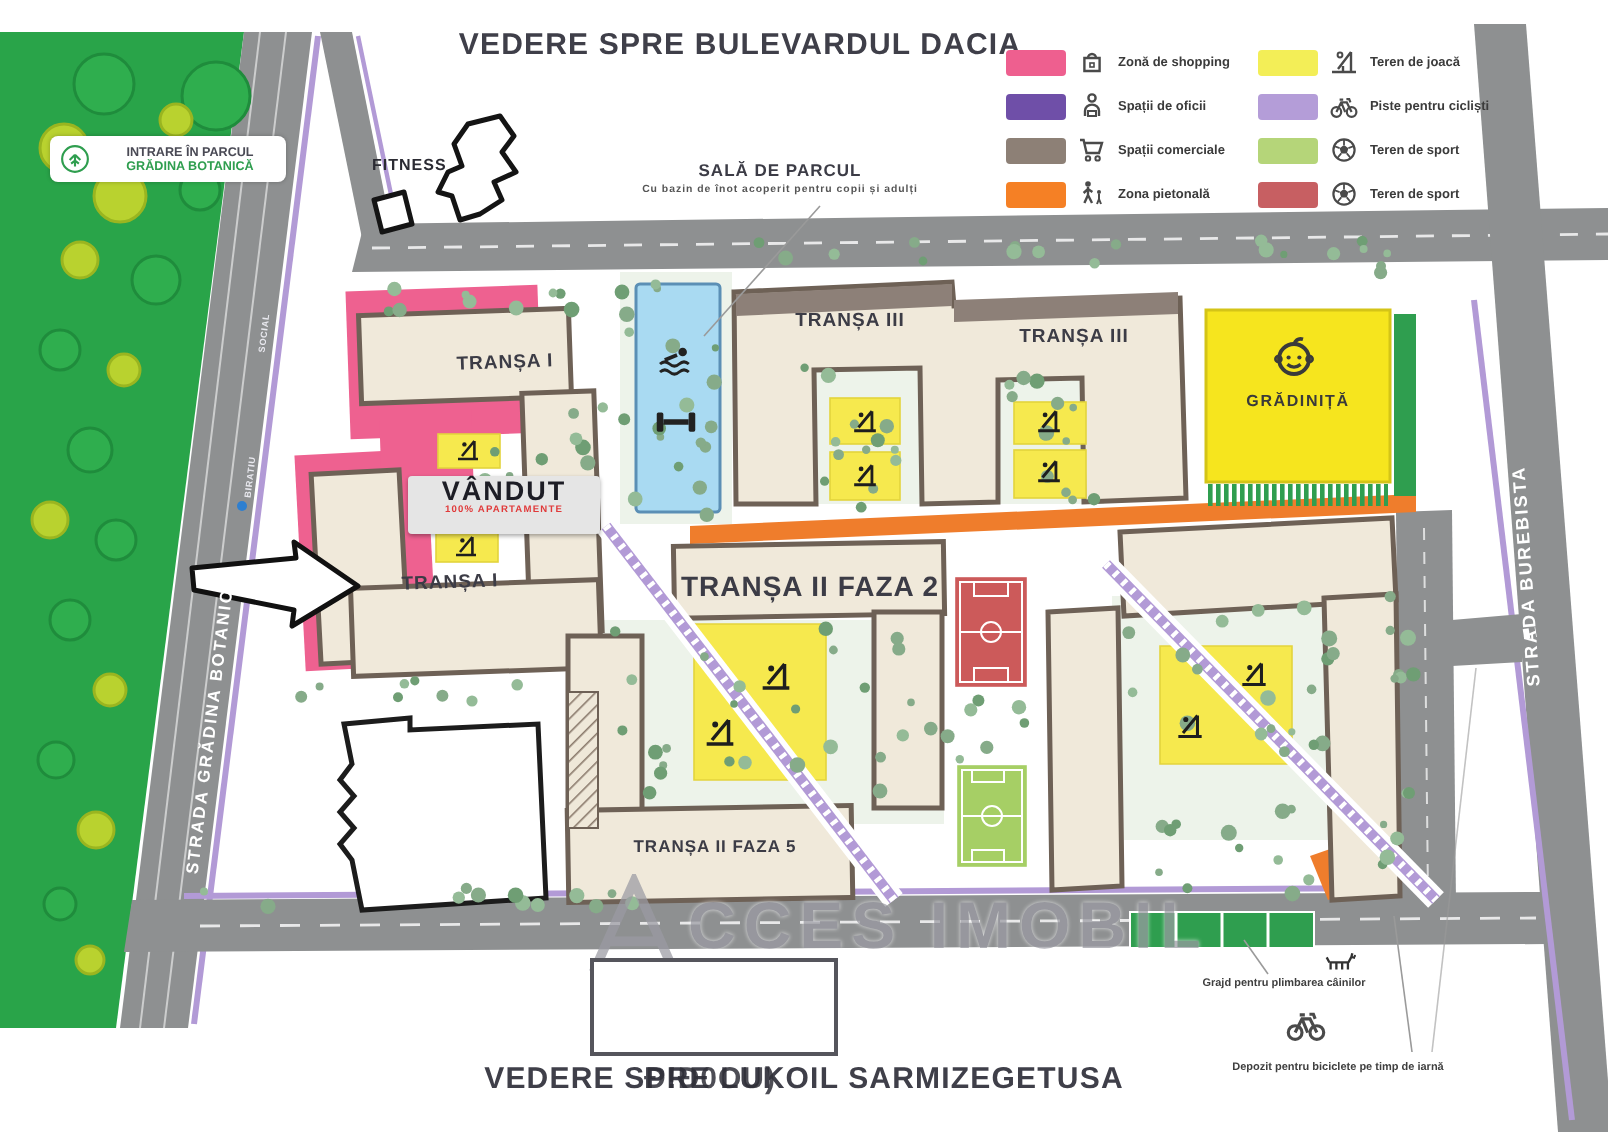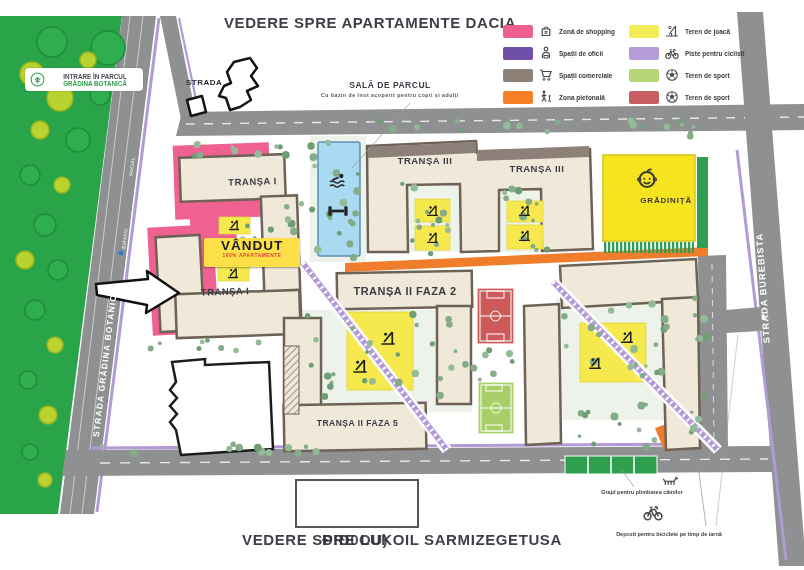--- a/index.html
+++ b/index.html
@@ -19,27 +19,27 @@
   .leg-swatch{width:30px;height:13px;border-radius:2px;flex:0 0 auto;}
   .leg-icon{width:14px;height:14px;flex:0 0 auto;}
   .leg-icon svg{display:block;width:100%;height:100%;}
   .leg-label{font-size:6.5px;font-weight:700;color:#3b3b3b;white-space:nowrap;}
   #park-label{position:absolute;left:25px;top:68px;width:114px;background:#fff;border-radius:4px;
       padding:4px 2px;display:flex;align-items:center;gap:4px;box-shadow:0 0 2px rgba(0,0,0,.25);}
   #park-label .txt{text-align:center;flex:1;}
   #park-label .l1{font-size:6.3px;font-weight:800;color:#4a4a55;}
   #park-label .l2{font-size:6.3px;font-weight:800;color:#2f9e4f;}
   #park-label .leg-icon{width:15px;height:15px;margin-left:3px;}
-  #vandut{position:absolute;left:204px;top:238px;width:96px;height:28px;background:#fde047;border-radius:2px;
+  #vandut{position:absolute;left:204px;top:238px;width:96px;height:28px;background:#e5e5e5;border-radius:2px;
       box-shadow:0 1px 2px rgba(0,0,0,.35);text-align:center;padding-top:1px;}
   #vandut .t{font-size:13.5px;font-weight:800;color:#1d1d25;letter-spacing:1px;line-height:14px;}
   #vandut .s{font-size:4.8px;font-weight:800;color:#e03a3a;letter-spacing:.6px;}
   #fitness-title{left:310px;top:80px;width:160px;font-size:8.5px;letter-spacing:.5px;}
   #fitness-sub{left:285px;top:92px;width:210px;font-size:5.2px;font-weight:700;color:#555;}
-  #gradinita-label{left:606px;top:196px;width:86px;font-size:8px;color:#3a3a3a;letter-spacing:.8px;text-align:right;}
+  #gradinita-label{left:606px;top:196px;width:86px;font-size:8px;color:#3a3a3a;letter-spacing:.8px;}
   #watermark{position:absolute;left:292px;top:437px;display:flex;align-items:center;opacity:.72;}
   #watermark svg{display:block;}
   #watermark .wm-text{font-size:33px;font-weight:700;color:#9b9ba3;letter-spacing:4px;
       text-shadow:0 0 2px #ffffff;margin-left:2px;}
   #white-box{position:absolute;left:295px;top:479px;width:120px;height:45px;background:#fff;border:2px solid #55555c;}
   .street{position:absolute;text-align:center;font-weight:800;color:#fff;letter-spacing:1.2px;}
   .tinyroad{position:absolute;text-align:center;font-weight:700;color:#e8e8ee;letter-spacing:.4px;}
   .ann{position:absolute;text-align:center;font-weight:700;color:#3f3f3f;font-size:5.5px;}
 </style>
 </head>
@@ -393,21 +393,21 @@
 
   <g stroke="#9a9a9a" stroke-width=".8">
     <line x1="410" y1="103" x2="352" y2="168"></line>
     <line x1="622" y1="470" x2="634" y2="487"></line>
     <line x1="697" y1="458" x2="706" y2="526"></line>
     <line x1="738" y1="334" x2="716" y2="526" opacity=".6"></line>
   </g>
   <circle cx="121" cy="253" r="2.5" fill="#2e7fd0"></circle>
 </svg>
 
-<div class="bl" id="title-top">VEDERE SPRE APARTAMENTE DACIA</div>
+<div class="bl" id="title-top">VEDERE SPRE BULEVARDUL DACIA</div>
 
 <div id="legend">
   <div class="leg-col" id="leg-col-1">
         <div class="leg-row">
           <span class="leg-swatch" style="background: rgb(238, 95, 143);"></span>
           <span class="leg-icon">
             <svg viewBox="0 0 14 14">
               <path d="M3.2,5 h7.6 v6.5 h-7.6 z M5,5 a2,2 0 0 1 4,0" fill="none" stroke="#4a4a4a" stroke-width="1.2"></path>
               <rect x="6" y="7.5" width="2" height="2" fill="none" stroke="#4a4a4a" stroke-width=".8"></rect>
             </svg>
@@ -502,30 +502,30 @@
           <circle cx="7" cy="7" r="6" fill="none" stroke="#2f9e4f" stroke-width="1"></circle>
           <path d="M7,10.5 V5 M7,5 L4.5,7.5 M7,5 L9.5,7.5 M7,7.8 L5.2,9.2 M7,7.8 L8.8,9.2" stroke="#2f9e4f" stroke-width="1" fill="none"></path>
         </svg>
       </span>
   <span class="txt">
     <div class="l1">INTRARE ÎN PARCUL</div>
     <div class="l2">GRĂDINA BOTANICĂ</div>
   </span>
 </div>
 
-<div class="lbl" style="left:186px;top:78px;font-size:8px;letter-spacing:.5px;color:#2b2b33;">STRADA</div>
+<div class="lbl" style="left:186px;top:78px;font-size:8px;letter-spacing:.5px;color:#2b2b33;">FITNESS</div>
 
 <div class="bl" id="fitness-title">SALĂ DE PARCUL</div>
 <div class="bl" id="fitness-sub">Cu bazin de înot acoperit pentru copii și adulți</div>
 
 <div class="bl" style="left:200px;top:176px;width:105px;font-size:9.5px;transform:rotate(-2deg);">TRANȘA I</div>
 <div class="bl" style="left:170px;top:286px;width:110px;font-size:9.5px;transform:rotate(-2deg);">TRANȘA I</div>
 <div class="bl" style="left:370px;top:155px;width:110px;font-size:9.5px;">TRANȘA III</div>
 <div class="bl" style="left:482px;top:163px;width:110px;font-size:9.5px;">TRANȘA III</div>
-<div class="bl" style="left:330px;top:285px;width:150px;font-size:11px;">TRANȘA II FAZA 2</div>
+<div class="bl" style="left:330px;top:285px;width:150px;font-size:14px;">TRANȘA II FAZA 2</div>
 <div class="bl" style="left:285px;top:418px;width:145px;font-size:8.5px;">TRANȘA II FAZA 5</div>
 
 <div id="vandut">
   <div class="t">VÂNDUT</div>
   <div class="s">100% APARTAMENTE</div>
 </div>
 
 <div class="bl" id="gradinita-label">GRĂDINIȚĂ</div>
 
 <div class="street" style="left:15px;top:357px;width:180px;font-size:8.5px;transform:rotate(-83deg);">STRADA GRĂDINA BOTANICĂ</div>
@@ -628,19 +628,25 @@
       <svg viewBox="0 0 14 14">
         <circle cx="3.2" cy="10" r="2.4" fill="none" stroke="#4a4a4a" stroke-width="1.1"></circle>
         <circle cx="10.8" cy="10" r="2.4" fill="none" stroke="#4a4a4a" stroke-width="1.1"></circle>
         <path d="M3.2,10 L5.6,5.2 H8.4 L10.8,10 M5.6,5.2 L7.6,10 M4.8,3.8 H6.6 M8.2,3.6 l1.4,0 l.6,1.6" fill="none" stroke="#4a4a4a" stroke-width="1.1"></path>
       </svg>
     </span>
 
 <div class="ann" style="left:560px;top:489px;width:164px;">Grajd pentru plimbarea câinilor</div>
 <div class="ann" style="left:585px;top:531px;width:168px;">Depozit pentru biciclete pe timp de iarnă</div>
 
+<div id="watermark">
+  <svg width="50" height="52" viewBox="0 0 52 54">
+    <path d="M5,51 L26,4 L47,51 M13,35 H39" fill="none" stroke="#9b9ba3" stroke-width="5"></path>
+  </svg>
+  <span class="wm-text">CCES IMOBIL</span>
+</div>
 
 <div id="white-box"></div>
 
 <div class="bl" id="title-bottom">VEDERE SPRE LUKOIL SARMIZEGETUSA</div>
 <div class="lbl" id="title-garble">Đ!Đ0OU)</div>
 
 </div>
 
 </body></html>

